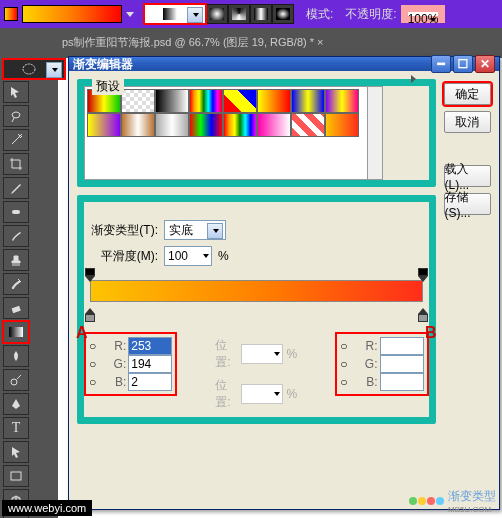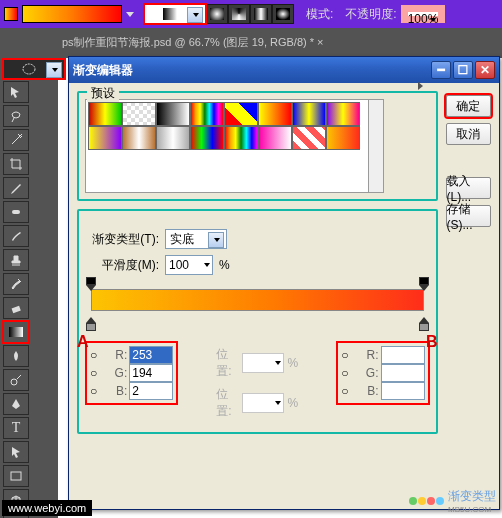--- a/index.html
+++ b/index.html
@@ -22,30 +22,30 @@
 .opt-sel{background:#fff;border:1px solid #000;height:18px;padding:0 14px 0 4px;min-width:72px;position:relative}
 .opt-sel::after{content:"";position:absolute;right:3px;top:6px;border-left:3px solid transparent;border-right:3px solid transparent;border-top:4px solid #000}
 .opt-num{width:44px;height:18px;background:#fff;border:7px solid #fca5a5;text-align:right;padding-right:0;position:relative}
 .opt-num::after{content:"";position:absolute;right:2px;top:6px;border-left:3px solid transparent;border-right:3px solid transparent;border-top:4px solid #000}
 .tabs{position:absolute;top:30px;left:62px;height:24px;color:#ccc;display:flex;align-items:center;font-size:11px}
 .tool-col{position:absolute;top:56px;left:0;width:58px;bottom:0;background:#535353;padding:2px;display:flex;flex-wrap:wrap;align-content:flex-start}
 .tool{width:26px;height:22px;border:1px solid #2a2a2a;background:#535353;display:flex;align-items:center;justify-content:center;color:#ddd;margin:1px;position:relative}
 .tool.sel{background:#2a2a2a}
 .hl-t{outline:2px solid #ff0000;outline-offset:-1px}
 .dlg{position:absolute;top:56px;left:68px;width:432px;height:454px;background:#ece9d8;border:1px solid #0a246a;box-shadow:2px 2px 4px rgba(0,0,0,.4)}
-.titlebar{height:26px;background:linear-gradient(#3b77dd,#2b5fc0 45%,#1f4fa8);display:flex;align-items:center;padding:0 4px;color:#fff;font-weight:bold}
+.titlebar{height:14px;background:linear-gradient(#3b77dd,#2b5fc0 45%,#1f4fa8);display:flex;align-items:center;padding:0 4px;color:#fff;font-weight:bold}
 .titlebar .sp{flex:1}
 .win-btn{width:20px;height:18px;margin-left:2px;background:linear-gradient(#7aa5ee,#3b6fd0);border:1px solid #1a3d80;border-radius:2px;color:#fff;display:flex;align-items:center;justify-content:center;font-family:Arial}
 .win-btn.close{background:linear-gradient(#ee7a7a,#d03b3b);border-color:#801a1a}
 .body{padding:8px 8px 8px 8px;display:flex;gap:8px}
 .left{flex:1}
 .right{width:82px;display:flex;flex-direction:column;gap:6px;padding-top:4px}
 .btn{height:22px;background:linear-gradient(#fdfdfd,#e6e6e6);border:1px solid #8a8a8a;border-radius:2px;display:flex;align-items:center;justify-content:center}
 .btn.hl{outline:2px solid #ff0000}
-.grp{border:2px solid #14b8a6;border-radius:2px;padding:6px;margin-bottom:8px;position:relative}
+.grp{border:7px solid #14b8a6;border-radius:2px;margin-bottom:8px;position:relative}
 .grp-title{position:absolute;top:-8px;left:8px;background:#ece9d8;padding:0 4px}
 .play{position:absolute;top:-8px;right:8px;width:0;height:0;border-left:4px solid transparent;border-right:4px solid transparent;border-top:0;border-bottom:0}
 .play::before{content:"";position:absolute;left:-6px;top:-3px;border-top:4px solid transparent;border-bottom:4px solid transparent;border-left:5px solid #555}
 .swatches{width:284px;height:94px;background:#fff;border:1px solid #9a9a9a;padding:2px;display:flex;flex-wrap:wrap;align-content:flex-start;overflow:hidden}
 .sw{width:34px;height:24px;border:1px solid #666;margin:0}
 .scroll{width:15px;height:94px;background:#efefef;border:1px solid #9a9a9a;border-left:none;display:inline-block;vertical-align:top}
 .row{display:flex;align-items:center;gap:6px;margin:6px 0}
 .lbl{width:74px;text-align:right}
 .inp{flex:1;height:20px;background:#fff;border:1px solid #7f9db9;padding:0 3px}
 .sel{height:20px;background:#fff;border:1px solid #7f9db9;min-width:62px;position:relative;padding:0 14px 0 4px;display:flex;align-items:center}

